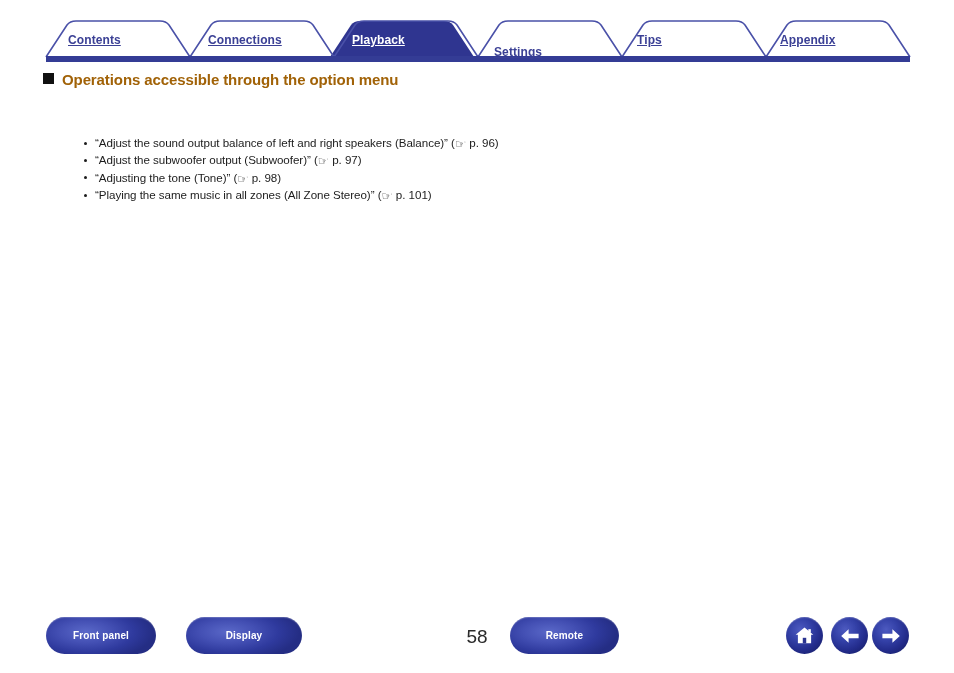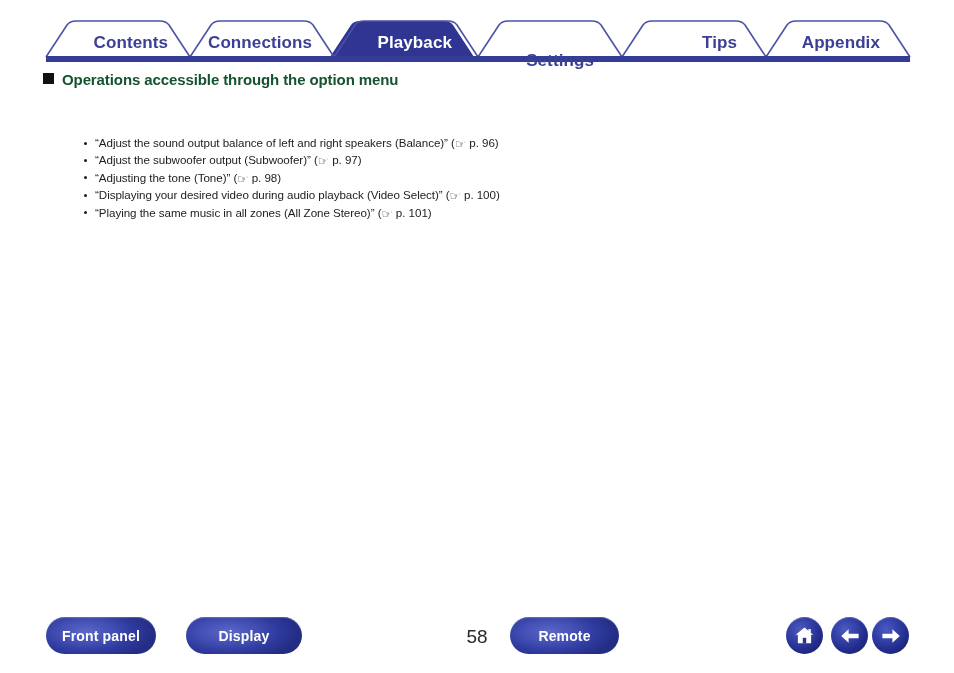--- a/index.html
+++ b/index.html
@@ -22,27 +22,28 @@
     left: 0;
     top: 0;
     width: 954px;
     height: 68px;
   }
   #tab-bar svg {
     display: block;
   }
   .tab-label {
     position: absolute;
-    font-size: 17px;
+    font-size: 12px;
     font-weight: bold;
     color: #3b4095;
     white-space: nowrap;
-    text-align: right;
+    text-align: left;
     letter-spacing: 0.1px;
     user-select: none;
+    text-decoration: underline;
   }
   .tab-label.active {
     color: #ffffff;
   }
 
   
   #content {
     position: absolute;
     left: 0;
     top: 68px;
@@ -52,21 +53,21 @@
   #section-heading {
     margin: 0;
     padding: 0;
     position: absolute;
     left: 43px;
     top: 2px;
     width: 420px;
     font-size: 15px;
     font-weight: bold;
     line-height: 1.33;
-    color: #14532d;
+    color: #a16207;
     letter-spacing: -0.1px;
   }
   #section-heading .sq {
     display: inline-block;
     width: 11px;
     height: 11px;
     background: #111111;
     margin-right: 8px;
     vertical-align: 1px;
   }
@@ -121,21 +122,21 @@
   }
   .nav-btn {
     position: absolute;
     top: 0;
     height: 37px;
     border-radius: 19px;
     border: none;
     padding: 0;
     color: #ffffff;
     font-family: "Liberation Sans", sans-serif;
-    font-size: 14px;
+    font-size: 10px;
     font-weight: bold;
     letter-spacing: 0.15px;
     cursor: pointer;
     background:
       radial-gradient(ellipse 62% 78% at 36% 40%, #5a68c8 0%, #4450b4 38%, #2f3a9e 70%, #242d84 100%),
       #2a3390;
     box-shadow: inset 0 1px 1px rgba(255,255,255,0.22);
     white-space: nowrap;
     overflow: hidden;
   }
@@ -184,34 +185,33 @@
     <path d="M 330 57 L 351 25 Q 354 21 360 21 L 444 21 Q 450 21 453 25 L 474 57 Z" fill="#2f3590"></path>
 
     <path d="M 46 57 L 67 25 Q 70 21 76 21 L 160 21 Q 166 21 169 25 L 190 57 L 211 25 Q 214 21 220 21 L 304 21 Q 310 21 313 25 L 334 57 L 355 25 Q 358 21 364 21 L 448 21 Q 454 21 457 25 L 478 57 L 499 25 Q 502 21 508 21 L 592 21 Q 598 21 601 25 L 622 57 L 643 25 Q 646 21 652 21 L 736 21 Q 742 21 745 25 L 766 57 L 787 25 Q 790 21 796 21 L 880 21 Q 886 21 889 25 L 910 57" fill="none" stroke="#4a51a8" stroke-width="1.6"></path>
 
     <rect x="46" y="56" width="864" height="6" fill="#343c95"></rect>
   </svg>
 
   <div class="tab-label" style="left:68px;  top:33px; width:100px;">Contents</div>
   <div class="tab-label" style="left:208px; top:33px; width:100px;">Connections</div>
   <div class="tab-label active" style="left:352px; top:33px; width:100px;">Playback</div>
-  <div class="tab-label" style="left:494px; top:51px; width:100px;">Settings</div>
+  <div class="tab-label" style="left:494px; top:45px; width:100px;">Settings</div>
   <div class="tab-label" style="left:637px; top:33px; width:100px;">Tips</div>
   <div class="tab-label" style="left:780px; top:33px; width:100px;">Appendix</div>
 </div>
 
 <div id="content">
 
   <h2 id="section-heading"><span class="sq"></span><span id="heading-text">Operations accessible through the option menu</span></h2>
 
   <ul id="bullet-list">
     <li><span>“Adjust the sound output balance of left and right speakers (Balance)” (</span><span class="ptr">☞</span> <span>p. 96</span><span>)</span></li>
     <li><span>“Adjust the subwoofer output (Subwoofer)” (</span><span class="ptr">☞</span> <span>p. 97</span><span>)</span></li>
     <li><span>“Adjusting the tone (Tone)” (</span><span class="ptr">☞</span> <span>p. 98</span><span>)</span></li>
-    <li><span>“Displaying your desired video during audio playback (Video Select)” (</span><span class="ptr">☞</span> <span>p. 100</span><span>)</span></li>
     <li><span>“Playing the same music in all zones (All Zone Stereo)” (</span><span class="ptr">☞</span> <span>p. 101</span><span>)</span></li>
   </ul>
 
 </div>
 
 <div id="footer">
 
   <button class="nav-btn" id="btn-front-panel">Front panel</button>
   <button class="nav-btn" id="btn-display">Display</button>
 

